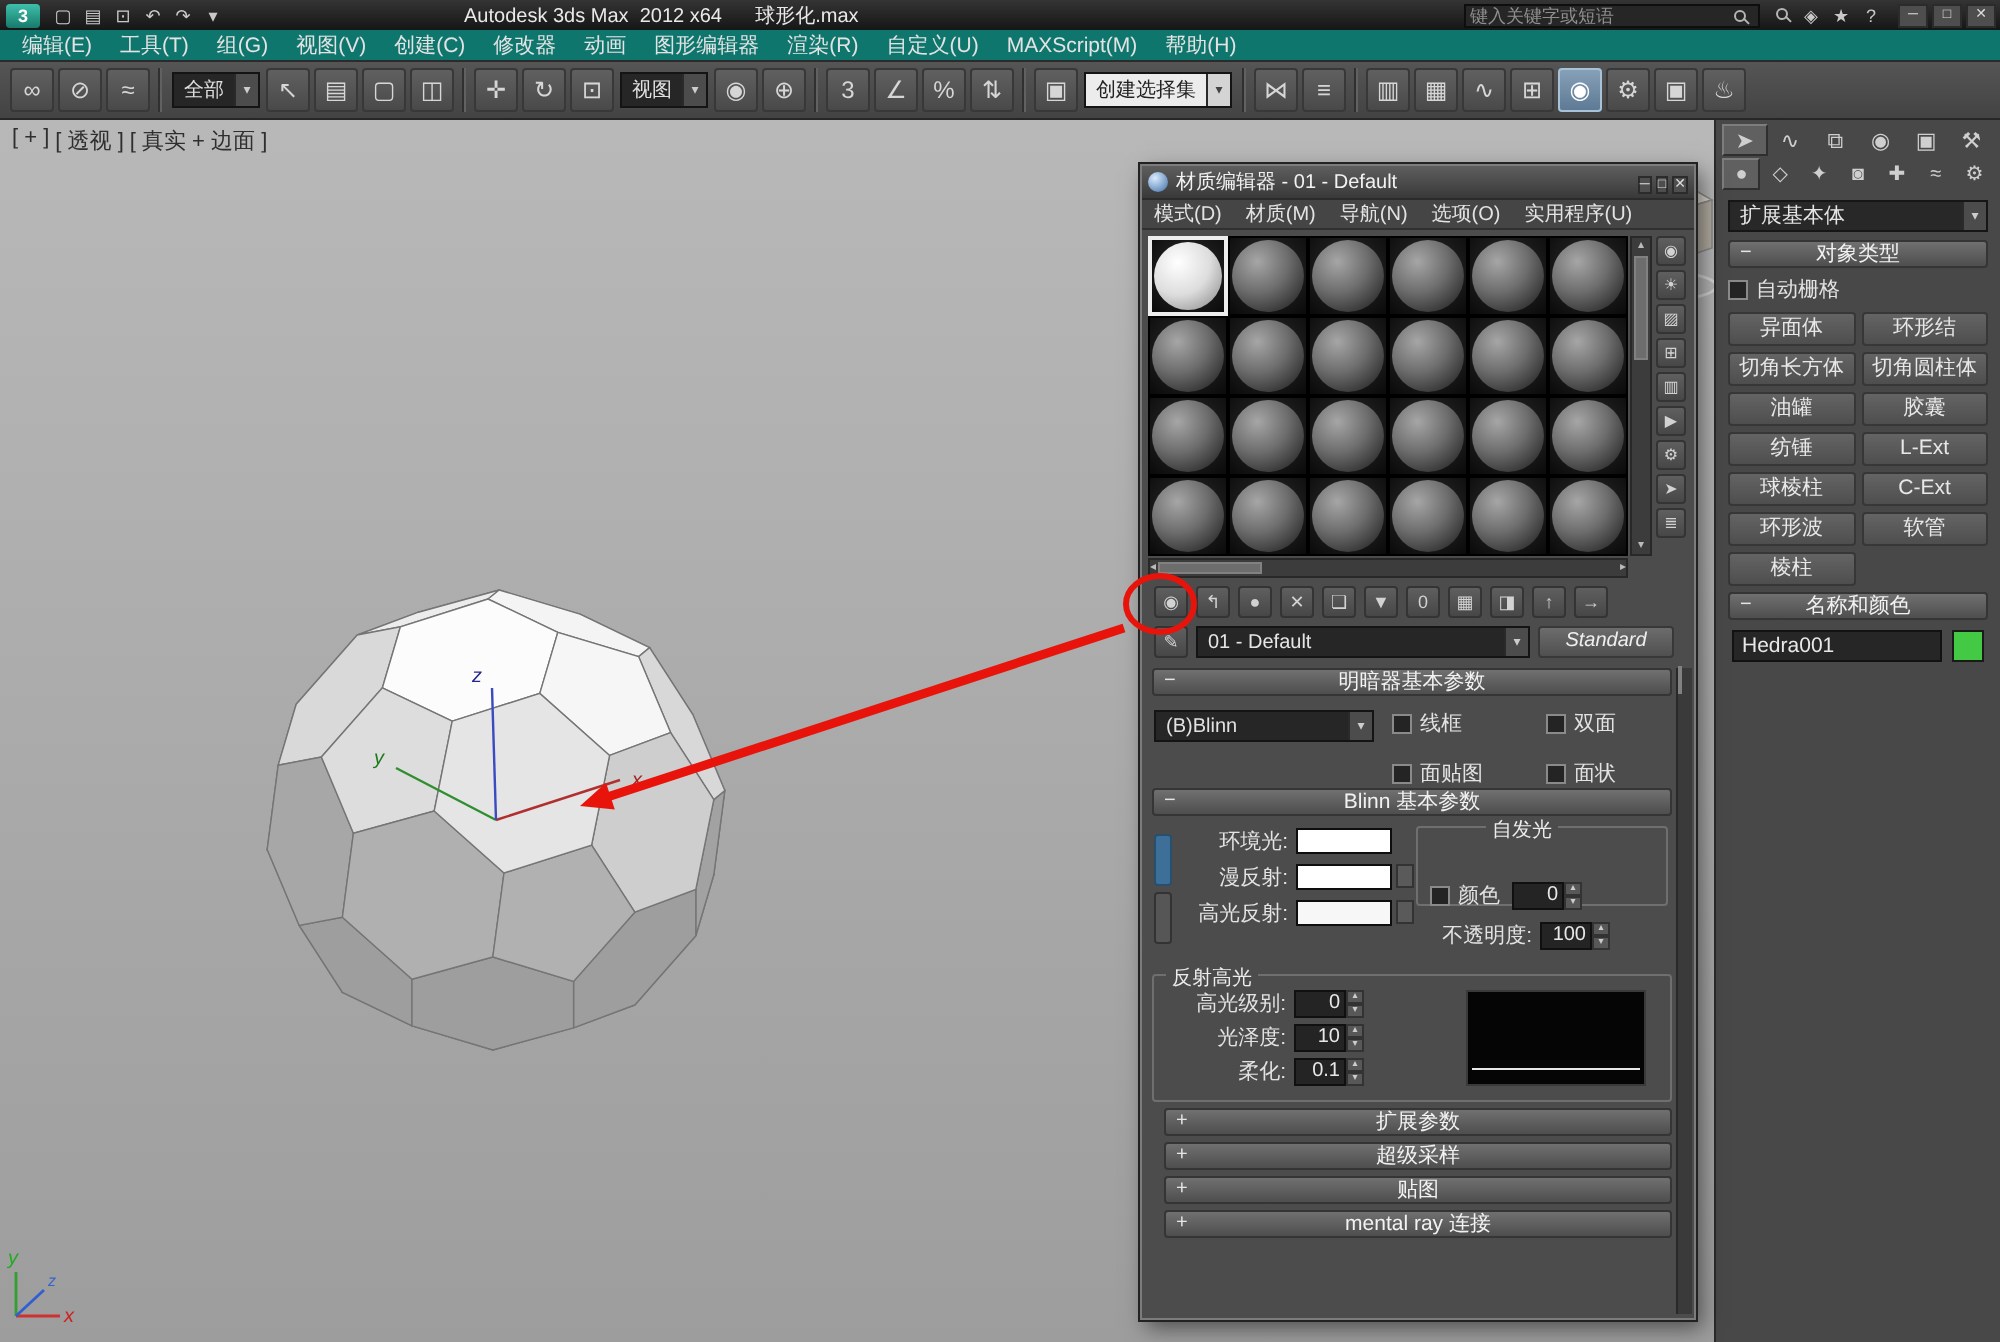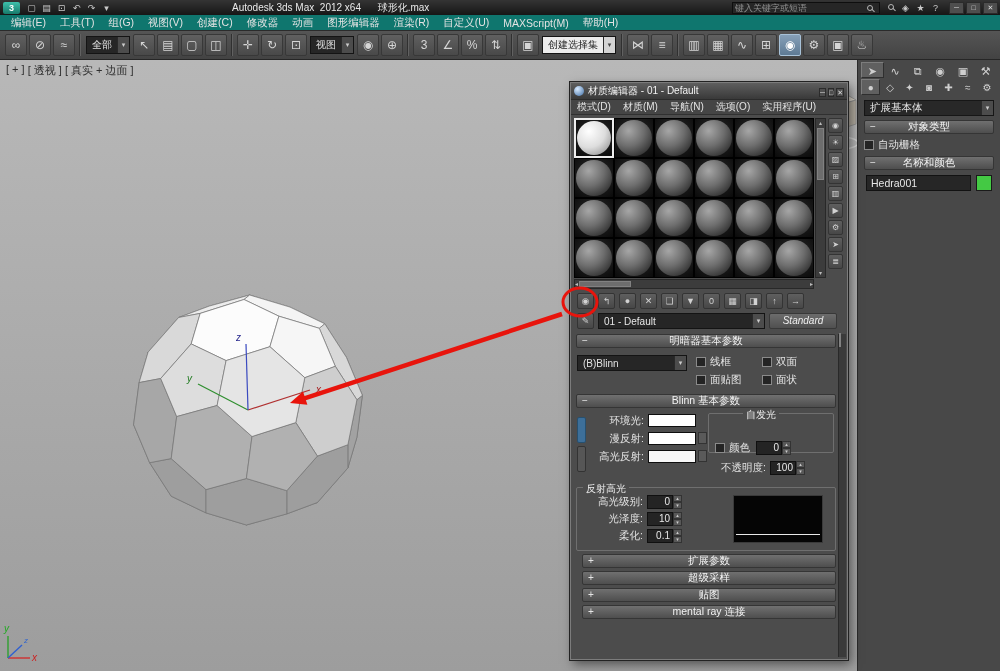--- a/index.html
+++ b/index.html
@@ -97,21 +97,21 @@
 .me-toolbar{display:flex;gap:4px;padding:4px 6px 2px;height:22px;}
 .tool-btn{width:17px;height:16px;background:linear-gradient(#5f5f5f,#474747);border:1px solid #343434;color:#d2d2d2;font-size:9px;line-height:14px;text-align:center;border-radius:2px;flex:0 0 auto;}
 .me-name-row{display:flex;align-items:center;gap:4px;padding:2px 10px 2px 6px;height:20px;}
 .me-combo{flex:1;height:16px;display:flex;align-items:center;background:#262626;border:1px solid #141414;color:#e6e6e6;font-size:10px;}
 .me-combo .combo-text{flex:1;padding:0 5px;}
 .std-btn{width:68px;height:16px;background:linear-gradient(#6c6c6c,#505050);border:1px solid #383838;text-align:center;font-size:10px;line-height:14px;color:#efefef;border-radius:2px;font-style:italic;}
 #material-editor .rollout-bar{margin:3px 11px 3px 5px;}
 .me-shader{display:flex;padding:4px 11px 4px 6px;gap:9px;height:40px;}
 .shader-combo{flex:0 0 110px;height:16px;display:flex;align-items:center;background:#262626;border:1px solid #141414;font-size:10px;}
 .shader-combo .combo-text{flex:1;padding:0 5px;}
-.cbgrid{display:grid;grid-template-columns:66px 56px;row-gap:4px;align-content:start;}
+.cbgrid{display:grid;grid-template-columns:66px 56px;row-gap:4px;align-content:start;gap:11px;}
 .me-blinn{position:relative;height:70px;margin:0 11px 0 5px;}
 .lock-btn{position:absolute;width:9px;border-radius:2px;}
 .lock1{left:1px;top:6px;height:26px;background:#3d6f99;border:1px solid #27506f;}
 .lock2{left:1px;top:35px;height:26px;background:#565656;border:1px solid #333;}
 .param-label{position:absolute;width:56px;text-align:right;font-size:10.5px;color:#e4e4e4;}
 .swatch{position:absolute;width:48px;height:13px;border:1px solid #0e0e0e;}
 .map-btn{position:absolute;width:9px;height:12px;background:#5a5a5a;border:1px solid #333;}
 .group-box{position:absolute;border:1px solid #6f6f6f;border-radius:2px;}
 .group-label{position:absolute;top:-6px;background:#4c4c4c;padding:0 3px;font-size:10px;color:#ececec;white-space:nowrap;}
 #si-group{left:132px;top:2px;width:126px;height:40px;}
@@ -322,20 +322,35 @@
     <div class="rollout-bar">
       <span class="roll-sign">−</span>
       <span>对象类型</span>
     </div>
     <div id="cp-autogrid">
         <span class="cbwrap">
           <span class="cb"></span>
           <span class="cblabel">自动栅格</span>
         </span>
       </div>
+    <div id="cp-btngrid">
+        <div class="cp-btn">异面体</div>
+        <div class="cp-btn">环形结</div>
+        <div class="cp-btn">切角长方体</div>
+        <div class="cp-btn">切角圆柱体</div>
+        <div class="cp-btn">油罐</div>
+        <div class="cp-btn">胶囊</div>
+        <div class="cp-btn">纺锤</div>
+        <div class="cp-btn">L-Ext</div>
+        <div class="cp-btn">球棱柱</div>
+        <div class="cp-btn">C-Ext</div>
+        <div class="cp-btn">环形波</div>
+        <div class="cp-btn">软管</div>
+        <div class="cp-btn">棱柱</div>
+      </div>
     <div class="rollout-bar">
       <span class="roll-sign">−</span>
       <span>名称和颜色</span>
     </div>
     <div id="cp-namerow">
       <div id="cp-name-field">Hedra001</div>
       <div id="cp-color-swatch" style="background: rgb(68, 201, 68);"></div>
     </div>
   </aside>
 

